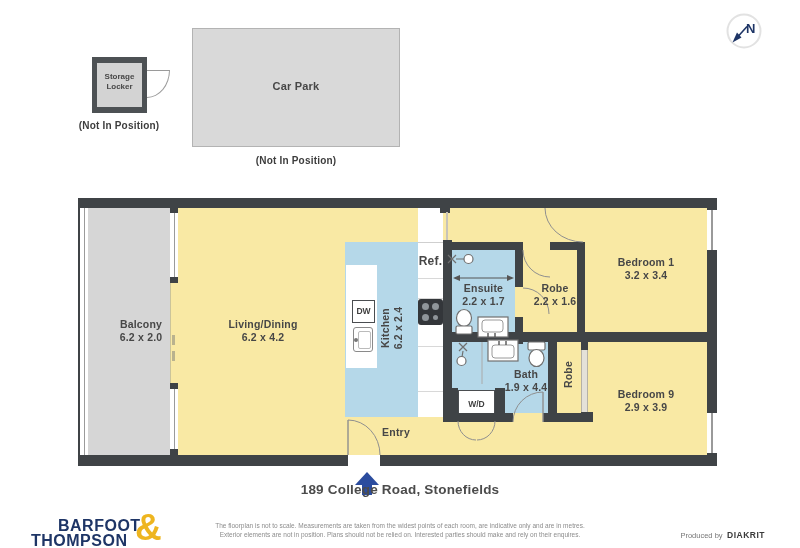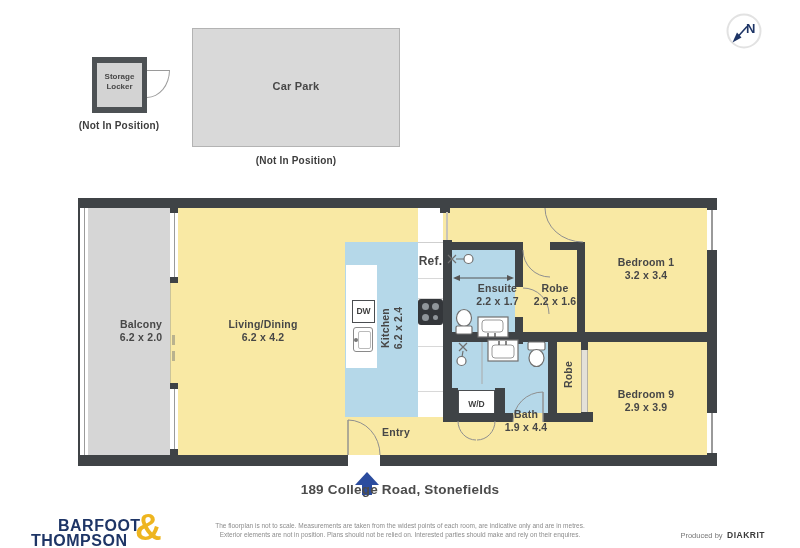--- a/index.html
+++ b/index.html
@@ -169,33 +169,33 @@
       <div>6.2 x 2.0</div>
     </div>
     <div class="lbl" style="left:115px;top:120px;width:140px;">
       <div>Living/Dining</div>
       <div>6.2 x 4.2</div>
     </div>
     <div class="lbl rot" style="left:274px;top:117px;width:80px;">
       <div>Kitchen</div>
       <div>6.2 x 2.4</div>
     </div>
-    <div class="lbl" style="left:374px;top:84px;width:63px;padding-left:14px;">
+    <div class="lbl" style="left:374px;top:84px;width:63px;">
       <div>Ensuite</div>
       <div>2.2 x 1.7</div>
     </div>
     <div class="lbl" style="left:447px;top:84px;width:60px;">
       <div>Robe</div>
       <div>2.2 x 1.6</div>
     </div>
     <div class="lbl" style="left:507px;top:58px;width:122px;">
       <div>Bedroom 1</div>
       <div>3.2 x 3.4</div>
     </div>
-    <div class="lbl" style="left:412px;top:170px;width:72px;margin-top:40px;">
+    <div class="lbl" style="left:412px;top:170px;width:72px;">
       <div>Bath</div>
       <div>1.9 x 4.4</div>
     </div>
     <div class="lbl rot" style="left:461px;top:170px;width:60px;">
       <div>Robe</div>
     </div>
     <div class="lbl" style="left:507px;top:190px;width:122px;">
       <div>Bedroom 9</div>
       <div>2.9 x 3.9</div>
     </div>

